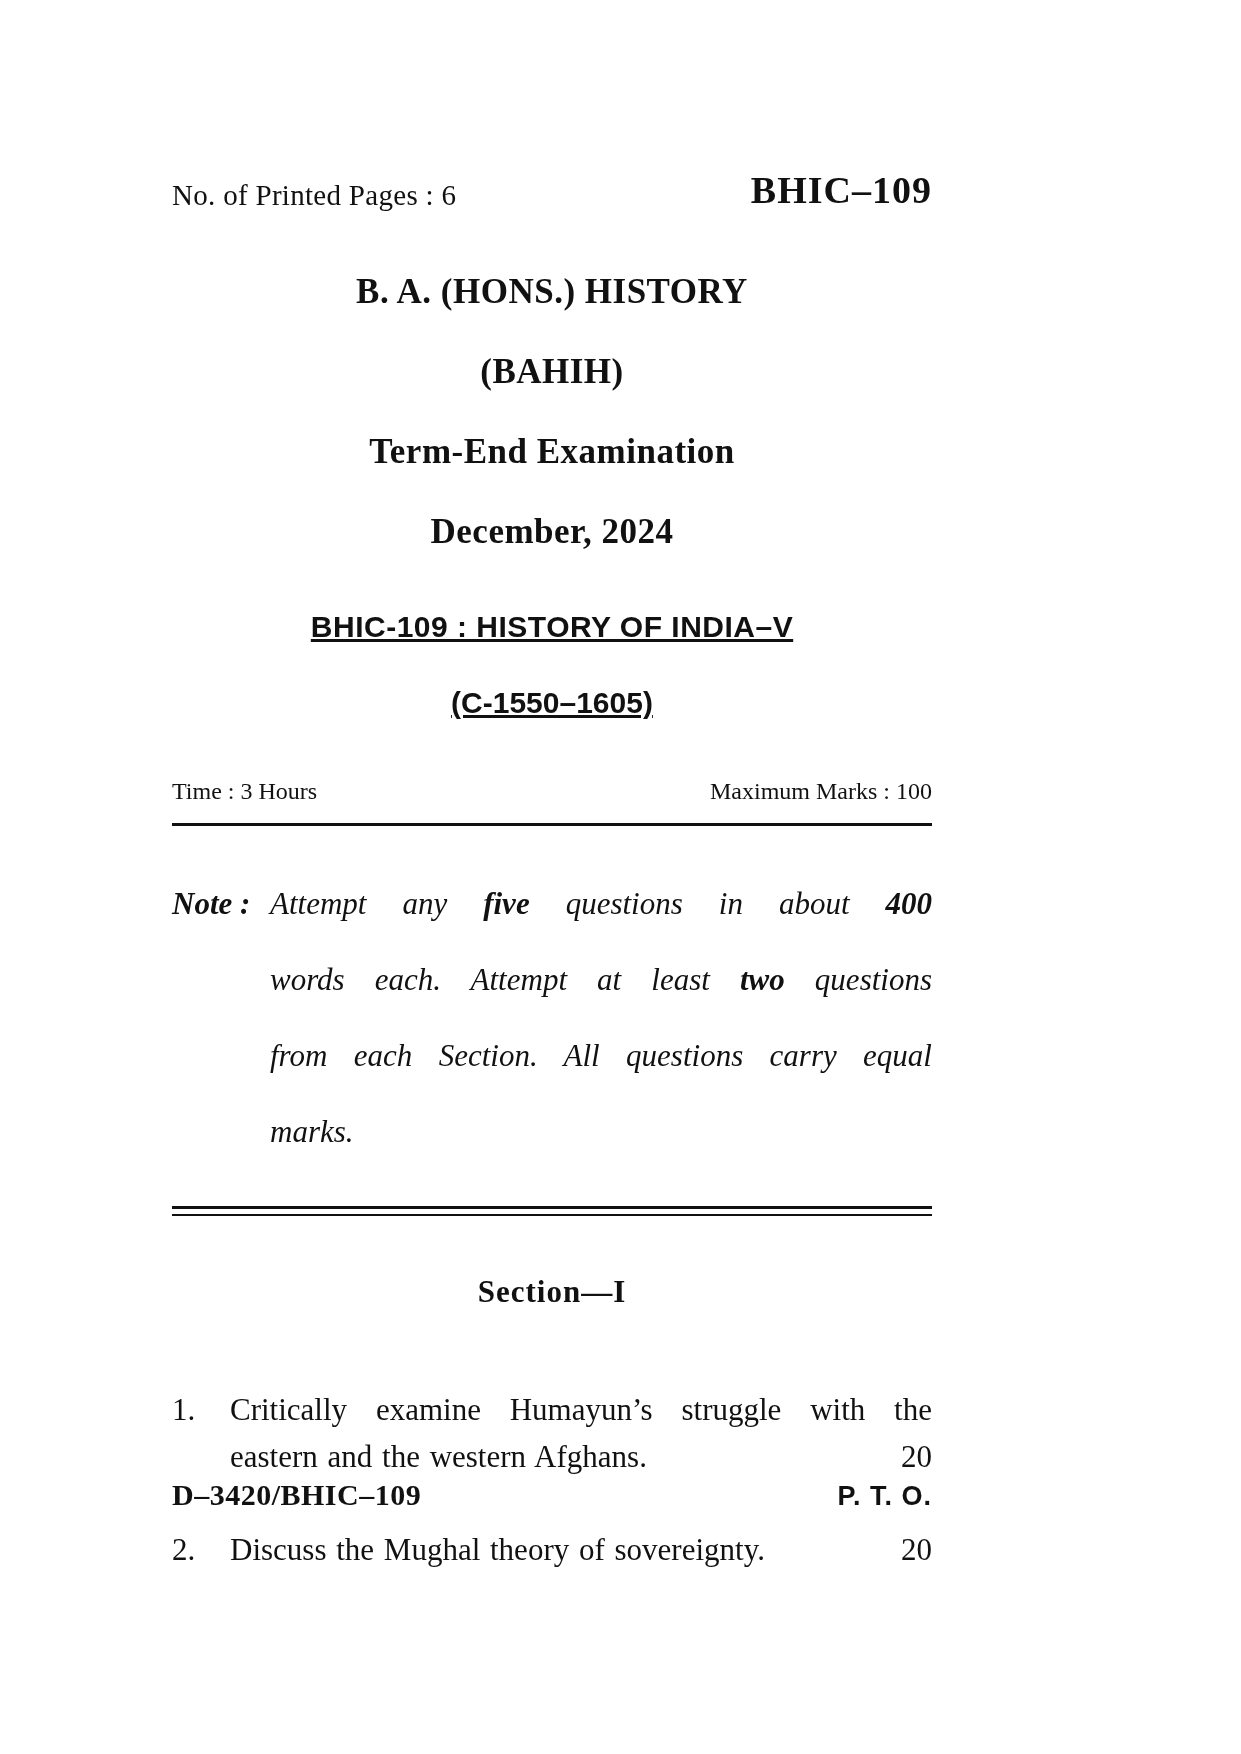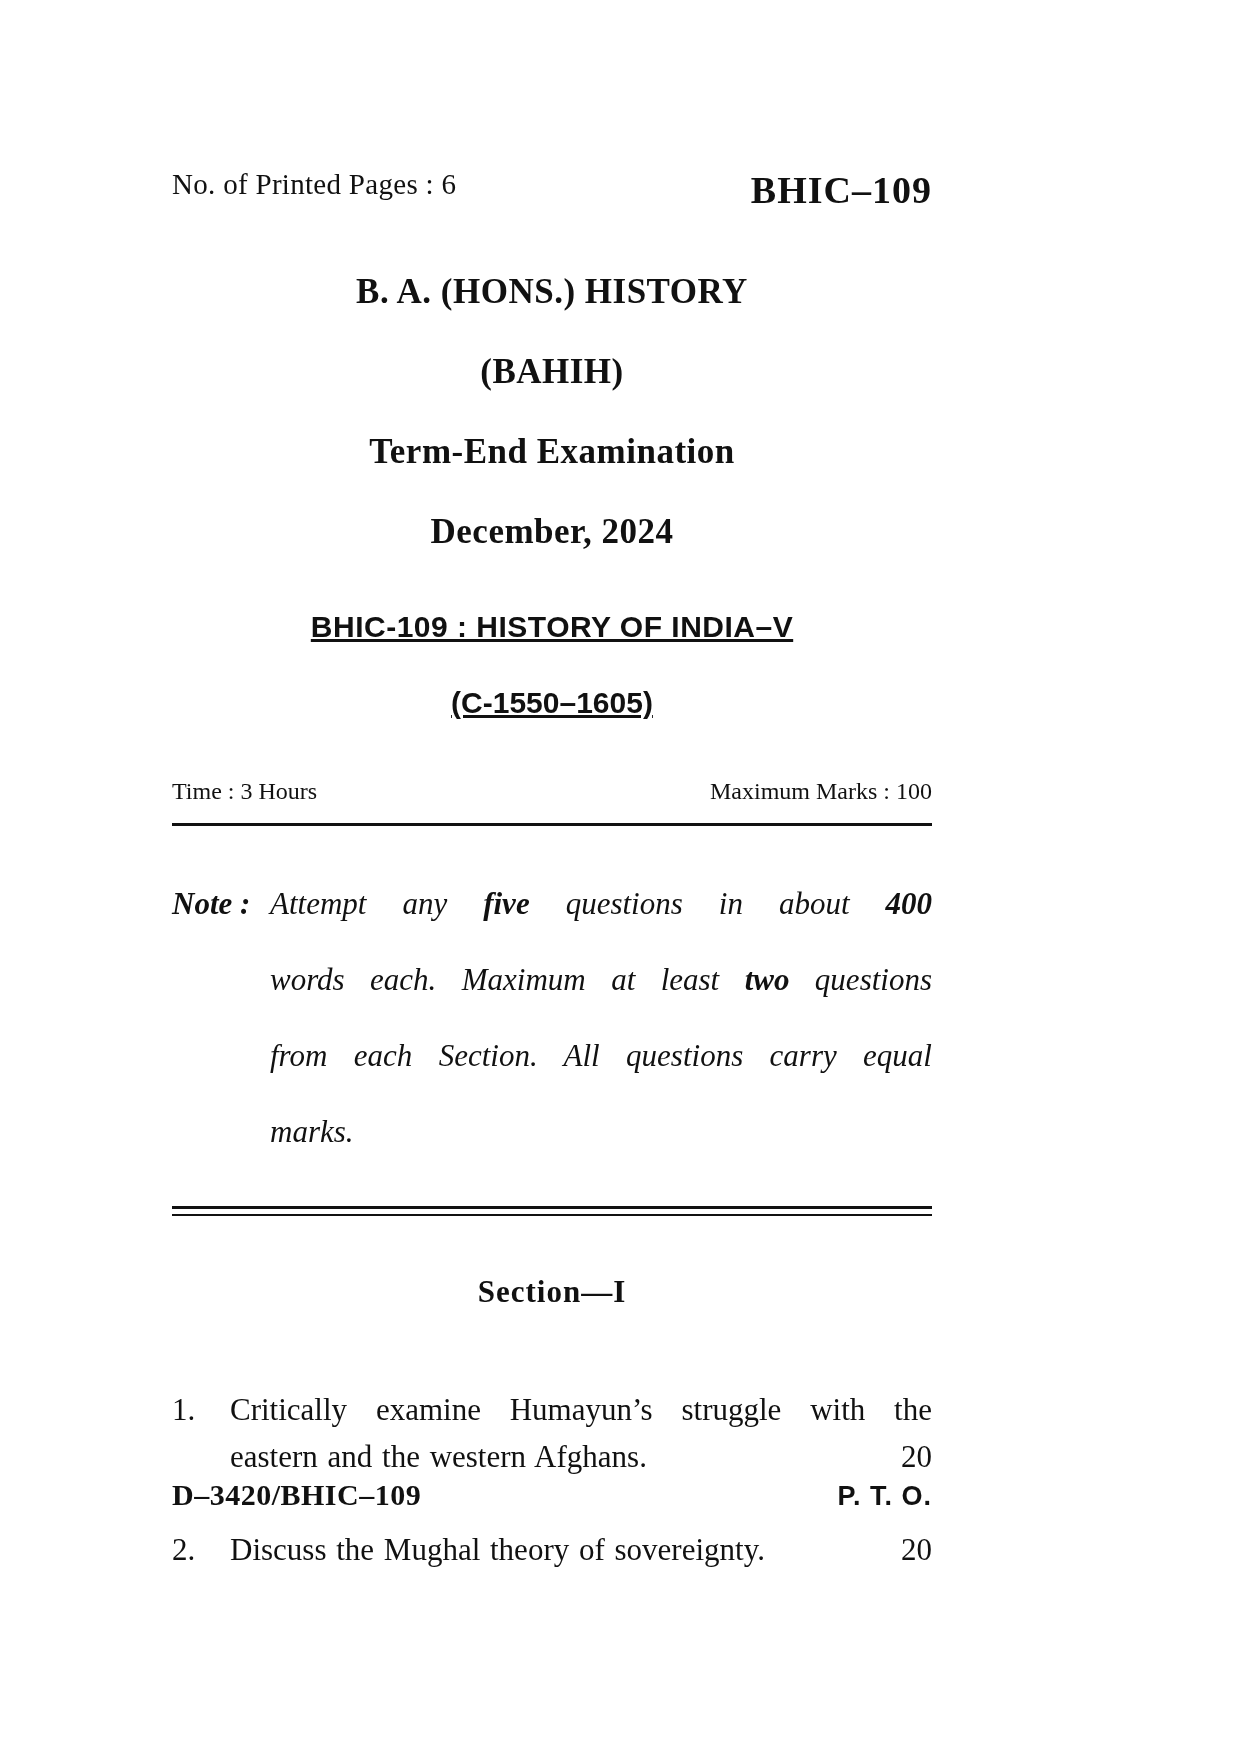--- a/index.html
+++ b/index.html
@@ -19,21 +19,21 @@
     position: absolute;
     left: 172px;
     top: 168px;
     width: 760px;
   }
 
   
   .top-row {
     display: flex;
     justify-content: space-between;
-    align-items: flex-start;
+    align-items: flex-end;
   }
   .printed-pages {
     font-size: 29px;
     letter-spacing: 0.3px;
   }
   .paper-code {
     font-size: 38px;
     font-weight: bold;
     letter-spacing: 1px;
   }
@@ -186,21 +186,21 @@
     <p class="course-range">(C-1550–1605)</p>
   </div>
 
   <div class="meta-row">
     <span>Time : 3 Hours</span>
     <span>Maximum Marks : 100</span>
   </div>
 
   <div class="note">
     <div class="note-label">Note :</div>
-    <div class="note-text"><span>Attempt any </span><span class="b">five</span><span> questions in about </span><span class="b">400</span><span> words each. Maximum at least </span><span class="b">two</span><span> questions from each Section. All questions carry equal marks.</span></div>
+    <div class="note-text"><span>Attempt any </span><span class="b">five</span><span> questions in about </span><span class="b">400</span><span> words each. Attempt at least </span><span class="b">two</span><span> questions from each Section. All questions carry equal marks.</span></div>
   </div>
 
   <div class="double-rule"></div>
 
   <div class="section-title">Section—I</div>
 
   <div class="questions">
 
     <div class="question">
       <div class="q-num">1.</div>

